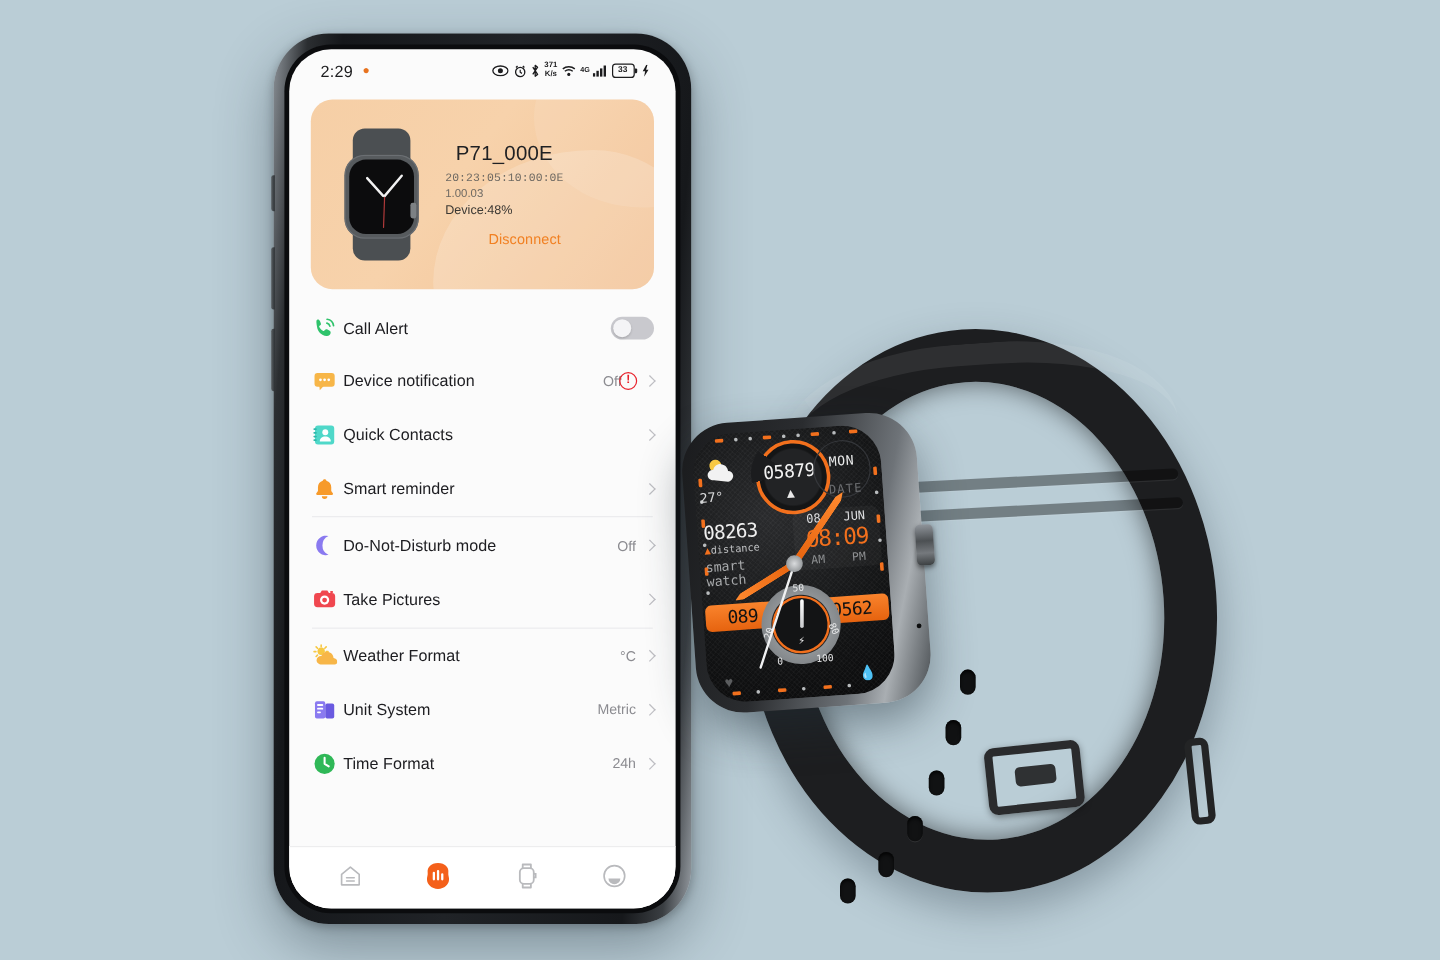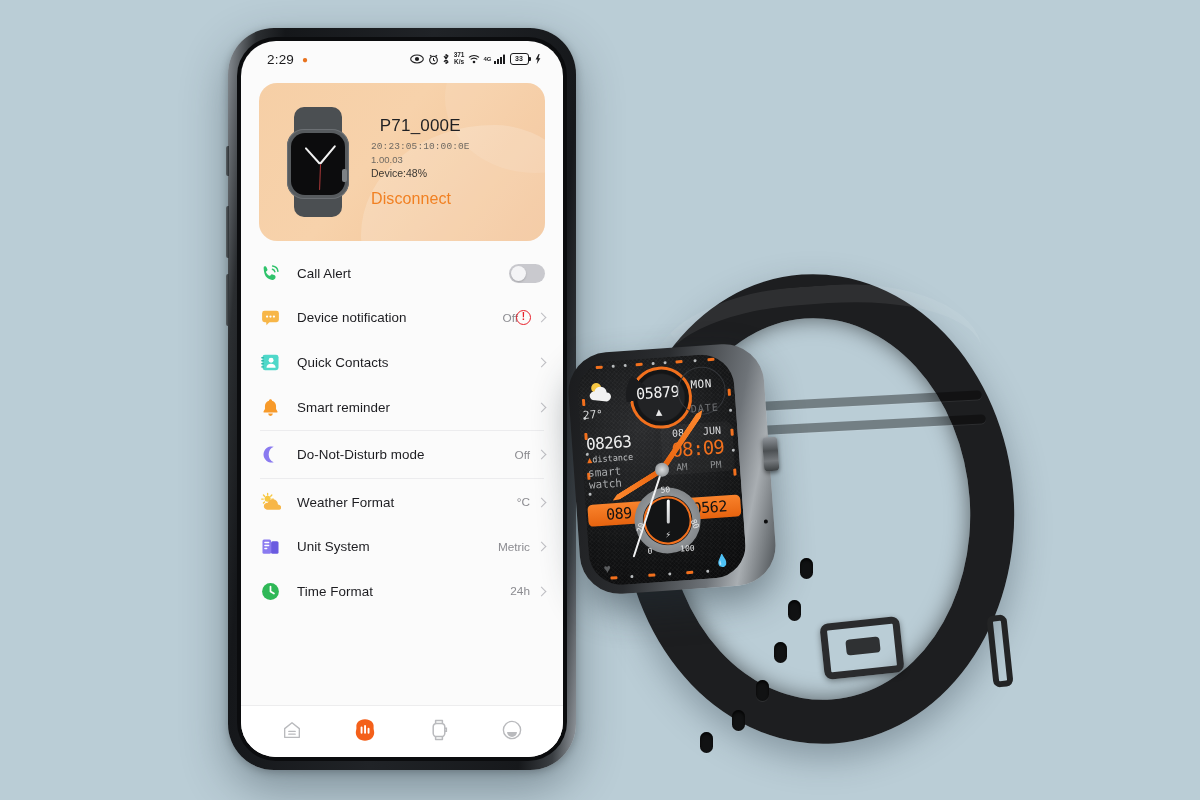--- a/index.html
+++ b/index.html
@@ -113,33 +113,33 @@
     border-radius: 2px; background: #7d8184;
   }
   .mw-hand { position: absolute; background: #f2f2f2; transform-origin: bottom center; border-radius: 1px; }
 
   #card-info { margin-left: 16px; z-index: 2; }
   #dev-name { font-size: 17px; color: #1f2023; font-weight: 400; letter-spacing: .2px; text-align: center; }
   #dev-mac  { font-size: 9.5px; color: #6f6a63; margin-top: 5px; letter-spacing: .1px; font-family: Liberation Mono, monospace;}
   #dev-fw   { font-size: 9.5px; color: #6f6a63; margin-top: 2px; }
   #dev-batt { font-size: 10.5px; color: #3b3833; margin-top: 2px; }
   #disconnect {
-    font-size: 16px; color: #f18022; margin-top: 11px; letter-spacing: .1px;
+    font-size: 12px; color: #f18022; margin-top: 11px; letter-spacing: .1px; margin-left: 36px;
   }
 
   
   #list { flex: 1 1 auto; padding: 0 0 0 0; overflow: hidden; }
   .row {
     display: flex; align-items: center;
     height: 44.6px;
     padding: 0 18px 0 19px;
   }
   .row .icon { width: 21px; height: 21px; flex: 0 0 21px; position: relative; }
   .row .label {
-    margin-left: 16px; font-size: 13.4px; color: #1d1d21; letter-spacing: .05px;
+    margin-left: 5px; font-size: 13.4px; color: #1d1d21; letter-spacing: .05px;
     white-space: nowrap;
   }
   .row .spacer { flex: 1 1 auto; }
   .row .value { font-size: 11.8px; color: #8b8b90; margin-right: 6px; }
   .chev {
     width: 7px; height: 7px; border-right: 1.4px solid #bdbdc2; border-top: 1.4px solid #bdbdc2;
     transform: rotate(45deg); flex: 0 0 7px; margin-left: 2px;
   }
   .divider { height: 1px; background: #ececee; margin: 1px 19px; }
 
@@ -454,20 +454,32 @@
             <span class="chev"></span>
           </div>
           <div class="divider"></div>
           <div class="row">
             <span class="icon"><svg width="21" height="21" viewBox="0 0 22 22">
                 <path d="M14.4 2.8a8.5 8.5 0 100 16.4A9 9 0 0114.4 2.8z" fill="#8a7af0"></path>
               </svg></span>
             <span class="label">Do-Not-Disturb mode</span>
             <span class="spacer"></span>
             <span class="value">Off</span>
+            <span class="chev"></span>
+          </div>
+          <div class="row">
+            <span class="icon"><svg width="21" height="21" viewBox="0 0 22 22">
+                <rect x="1.8" y="5.4" width="18.4" height="12.4" rx="3" fill="#f0474f"></rect>
+                <path d="M7.2 5.4l1.4-2.2h4.8l1.4 2.2z" fill="#f0474f"></path>
+                <circle cx="11" cy="11.6" r="4" fill="#fff"></circle>
+                <circle cx="11" cy="11.6" r="2.1" fill="#f0474f"></circle>
+                <rect x="15.8" y="3.6" width="2.6" height="1.8" rx=".8" fill="#f0474f"></rect>
+              </svg></span>
+            <span class="label">Take Pictures</span>
+            <span class="spacer"></span>
             <span class="chev"></span>
           </div>
           <div class="divider"></div>
           <div class="row">
             <span class="icon"><svg width="21" height="21" viewBox="0 0 22 22">
                 <circle cx="8" cy="7" r="3.2" fill="#f7c843"></circle>
                 <path d="M8 1.6v1.6M3.6 3.2l1.2 1.2M1.8 7.4h1.6M12.4 3.2L11.2 4.4M14 7.4h-1.6M3.6 11.6l1.2-1.2" stroke="#f7c843" stroke-width="1.4" stroke-linecap="round"></path>
                 <path d="M8.4 18.6c-2.4 0-4.4-1.7-4.4-3.8s2-3.8 4.2-3.6c.9-2.4 3.2-4 5.8-3.6 2.8.4 4.8 2.6 4.8 5.4 2 .2 3.4 1.6 3.4 3.4 0 .6-.4 2.2-3.2 2.2z" fill="#f7b648"></path>
               </svg></span>
             <span class="label">Weather Format</span>

